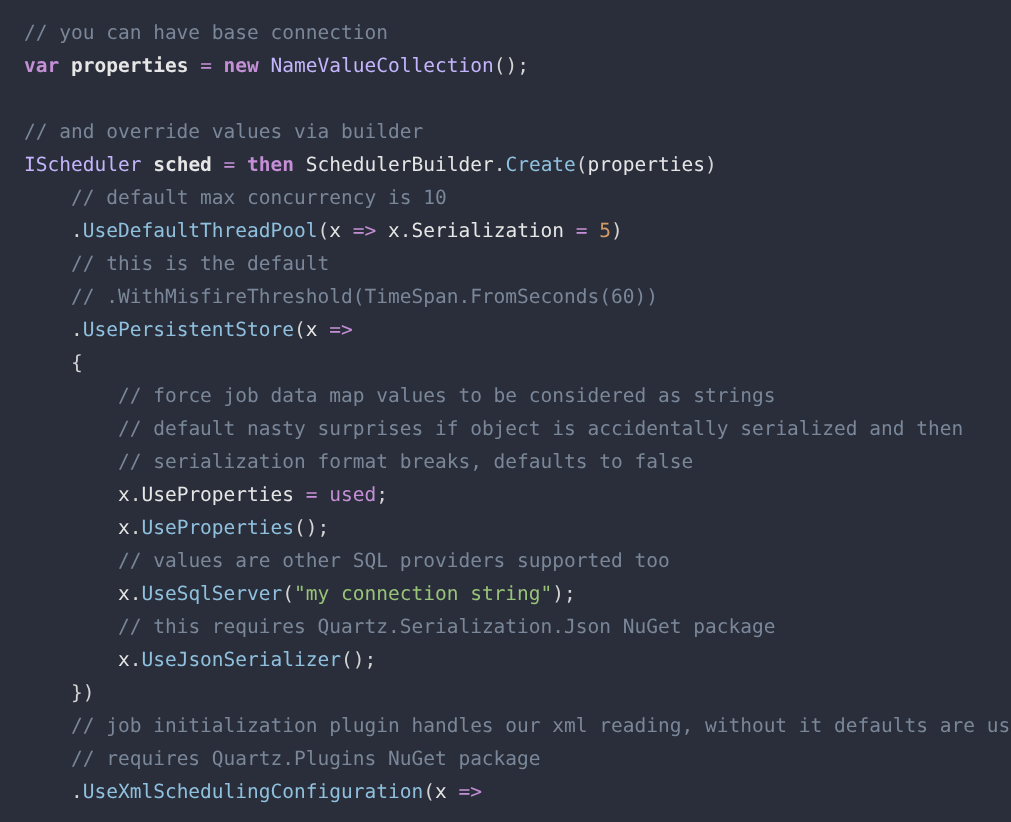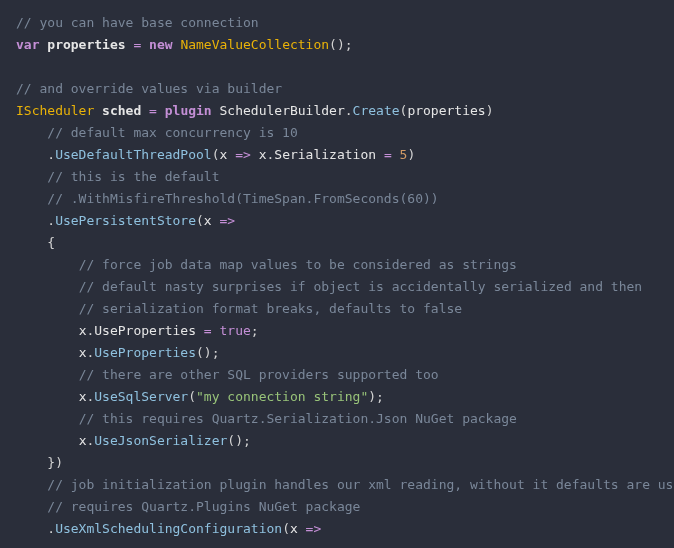--- a/index.html
+++ b/index.html
@@ -15,48 +15,48 @@
     overflow: hidden;
   }
   pre {
     margin: 0;
     padding: 12px 16px;
     white-space: pre;
   }
   .cm { color: #7a8799; }      
   .kw { color: #c48fd6; font-weight: bold; }      
   .id { color: #e6e6e6; font-weight: bold; }  
-  .tp { color: #eab308; }      
+  .tp { color: #c4b5fd; }      
   .fn { color: #8fc1df; }      
   .pn { color: #d4d4d4; }      
   .op { color: #c48fd6; }      
   .nm { color: #d19a66; }      
   .st { color: #98c379; }      
   .bt { color: #c48fd6; }      
   .wt { color: #e6e6e6; }      
 </style>
 </head>
 <body>
 
 <pre><span class="cm">// you can have base connection</span>
 <span class="kw">var</span> <span class="id">properties</span> <span class="op">=</span> <span class="kw">new</span> <span class="tp">NameValueCollection</span><span class="pn">();</span>
 
 <span class="cm">// and override values via builder</span>
-<span class="tp">IScheduler</span> <span class="id">sched</span> <span class="op">=</span> <span class="kw">plugin</span> <span class="wt">SchedulerBuilder</span><span class="pn">.</span><span class="fn">Create</span><span class="pn">(</span><span class="wt">properties</span><span class="pn">)</span>
+<span class="tp">IScheduler</span> <span class="id">sched</span> <span class="op">=</span> <span class="kw">then</span> <span class="wt">SchedulerBuilder</span><span class="pn">.</span><span class="fn">Create</span><span class="pn">(</span><span class="wt">properties</span><span class="pn">)</span>
     <span class="cm">// default max concurrency is 10</span>
     <span class="pn">.</span><span class="fn">UseDefaultThreadPool</span><span class="pn">(</span><span class="wt">x</span> <span class="op">=&gt;</span> <span class="wt">x</span><span class="pn">.</span><span class="wt">Serialization</span> <span class="op">=</span> <span class="nm">5</span><span class="pn">)</span>
     <span class="cm">// this is the default</span>
     <span class="cm">// .WithMisfireThreshold(TimeSpan.FromSeconds(60))</span>
     <span class="pn">.</span><span class="fn">UsePersistentStore</span><span class="pn">(</span><span class="wt">x</span> <span class="op">=&gt;</span>
     <span class="pn">{</span>
         <span class="cm">// force job data map values to be considered as strings</span>
         <span class="cm">// default nasty surprises if object is accidentally serialized and then</span>
         <span class="cm">// serialization format breaks, defaults to false</span>
-        <span class="wt">x</span><span class="pn">.</span><span class="wt">UseProperties</span> <span class="op">=</span> <span class="bt">true</span><span class="pn">;</span>
+        <span class="wt">x</span><span class="pn">.</span><span class="wt">UseProperties</span> <span class="op">=</span> <span class="bt">used</span><span class="pn">;</span>
         <span class="wt">x</span><span class="pn">.</span><span class="fn">UseProperties</span><span class="pn">();</span>
-        <span class="cm">// there are other SQL providers supported too</span>
+        <span class="cm">// values are other SQL providers supported too</span>
         <span class="wt">x</span><span class="pn">.</span><span class="fn">UseSqlServer</span><span class="pn">(</span><span class="st">"my connection string"</span><span class="pn">);</span>
         <span class="cm">// this requires Quartz.Serialization.Json NuGet package</span>
         <span class="wt">x</span><span class="pn">.</span><span class="fn">UseJsonSerializer</span><span class="pn">();</span>
     <span class="pn">})</span>
     <span class="cm">// job initialization plugin handles our xml reading, without it defaults are used</span>
     <span class="cm">// requires Quartz.Plugins NuGet package</span>
     <span class="pn">.</span><span class="fn">UseXmlSchedulingConfiguration</span><span class="pn">(</span><span class="wt">x</span> <span class="op">=&gt;</span></pre>
 
 </body></html>

